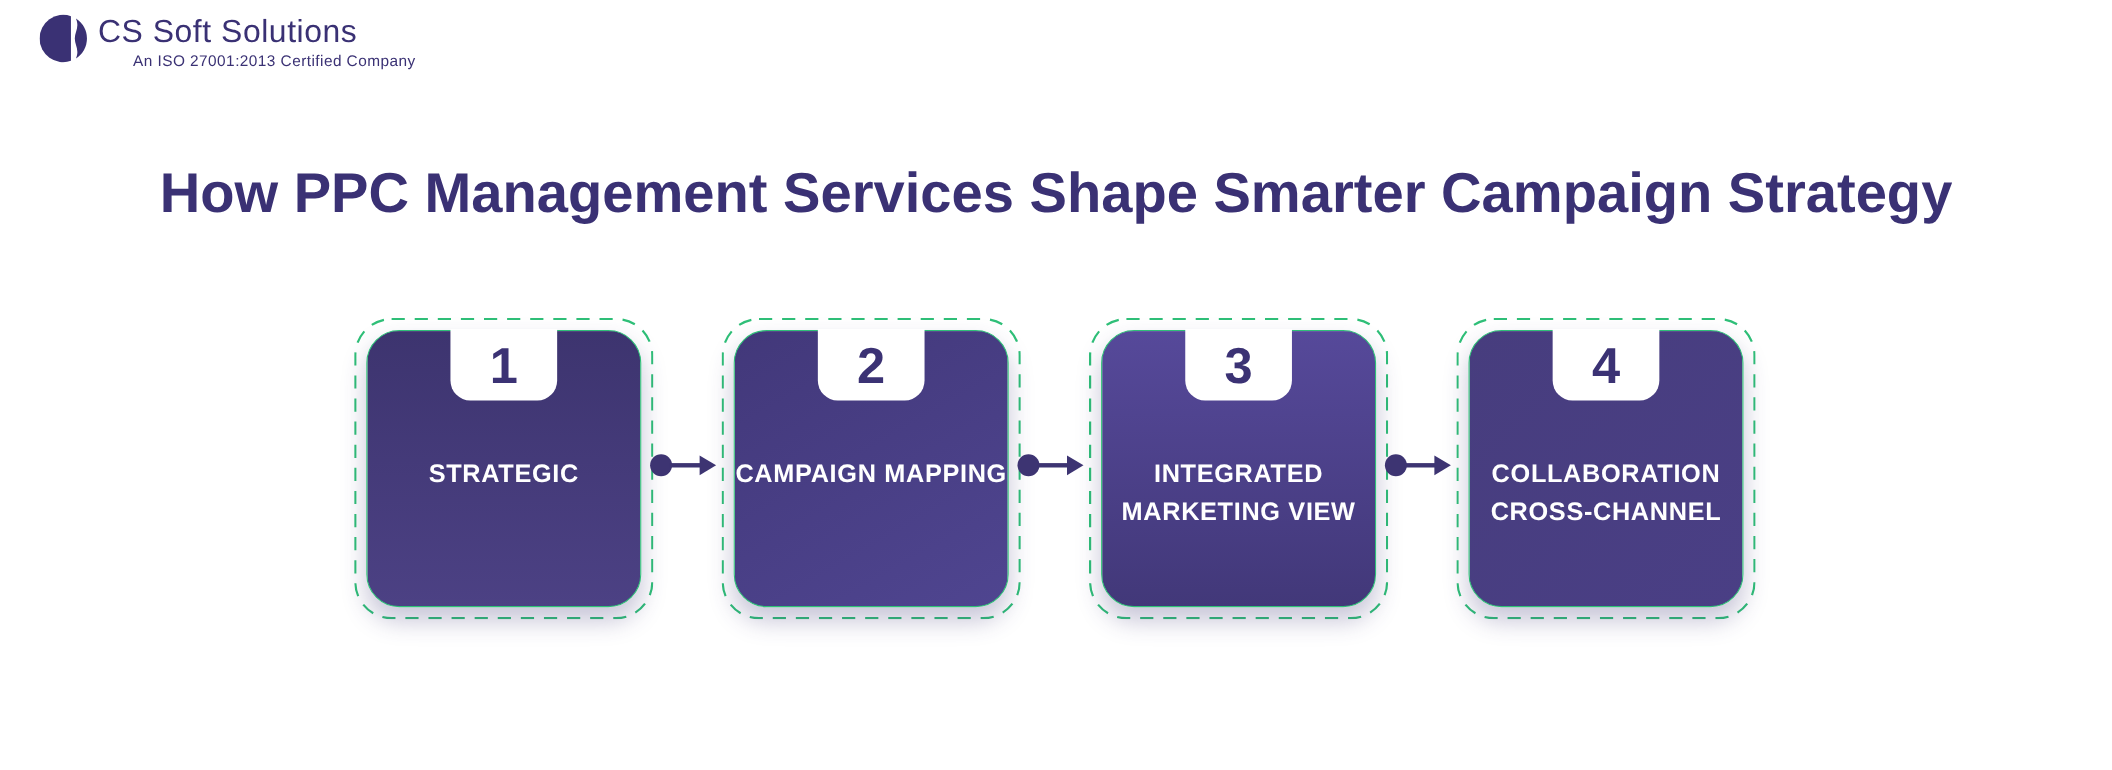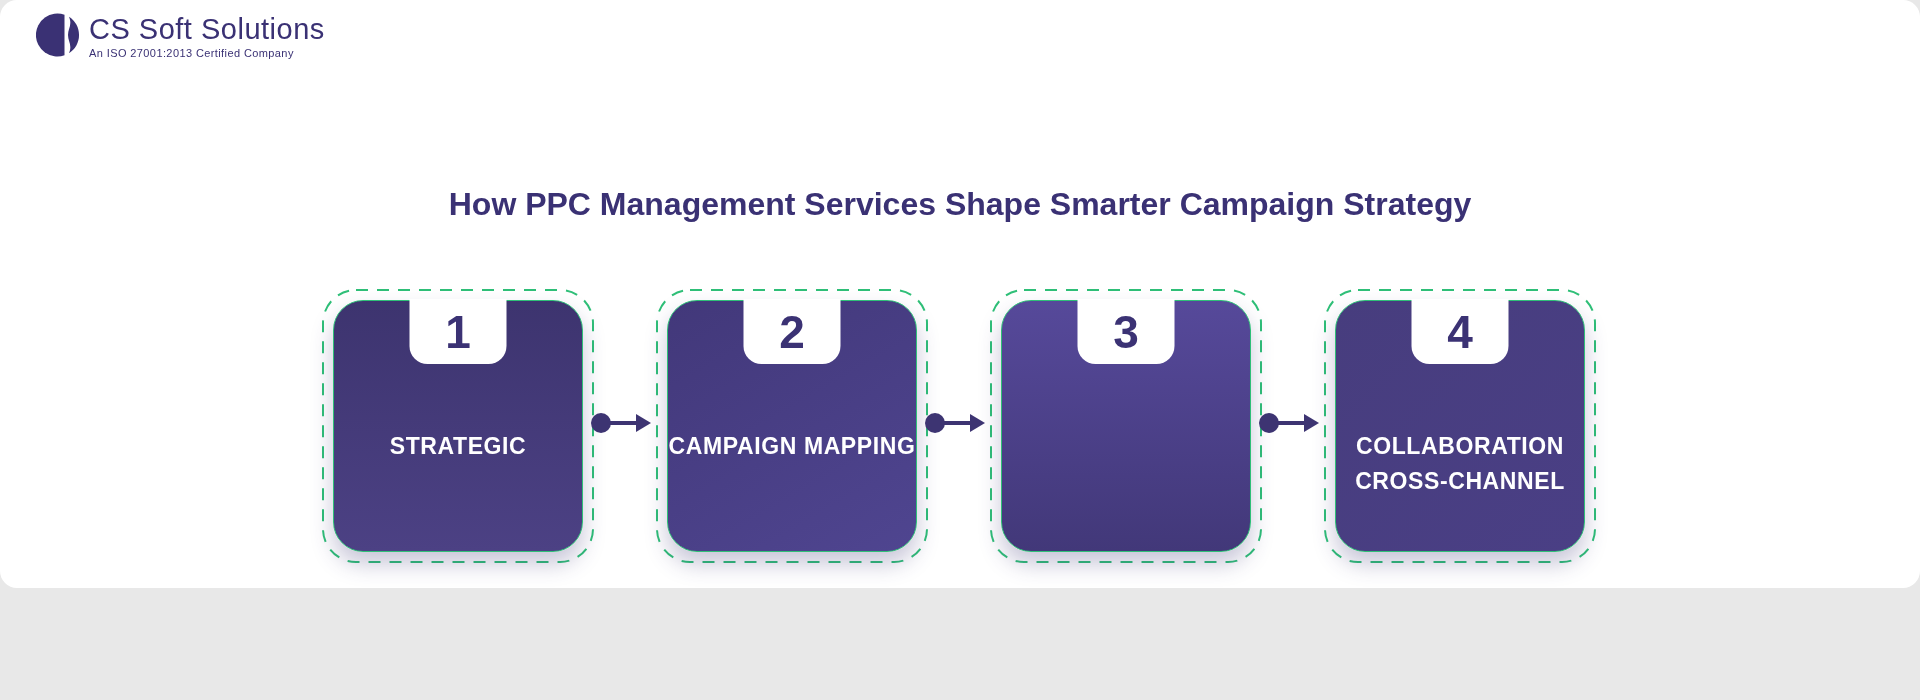--- a/index.html
+++ b/index.html
@@ -6,50 +6,50 @@
     --bg:#ffffff;
     --brand:#3a3174;
     --green:#2fbf78;
     --connector:#3d3472;
     --number:#3b3274;
     --label:#ffffff;
   }
   *{margin:0;padding:0;box-sizing:border-box;}
   body{font-family:"Liberation Sans", sans-serif;background:#e8e8e8;}
   .canvas{
-    position:relative;width:1920px;height:588px;background:var(--bg);overflow:hidden;border-radius:17px;
+    position:relative;width:1920px;height:700px;background:var(--bg);overflow:hidden;
   }
   
   .logo{position:absolute;left:36px;top:13px;display:flex;align-items:flex-start;gap:9px;}
   .logo-icon{width:44px;height:44px;flex:0 0 auto;}
   .logo-name{font-size:29px;font-weight:500;color:var(--brand);letter-spacing:0.5px;line-height:32px;}
-  .logo-tagline{font-size:11px;font-weight:400;color:var(--brand);letter-spacing:0.4px;margin-top:2px;}
+  .logo-tagline{font-size:14px;font-weight:400;color:var(--brand);letter-spacing:0.4px;margin-top:2px;margin-left:32px;}
   
   .page-title{
     position:absolute;top:146px;left:0;width:100%;text-align:center;
-    font-size:32px;font-weight:700;color:var(--brand);letter-spacing:0px;margin-top:40px;
+    font-size:51px;font-weight:700;color:var(--brand);letter-spacing:0px;
   }
   
   .steps-row{position:absolute;left:322px;top:289px;display:flex;gap:62px;}
   .step-card{position:relative;width:272px;height:274px;}
   .dash-svg{position:absolute;inset:0;width:100%;height:100%;}
   .square{
     position:absolute;inset:11px;border-radius:30px;
     border:1.5px solid var(--green);
     box-shadow:0 12px 22px rgba(59,50,116,0.28);
   }
   .notch{
     position:absolute;top:-2px;left:50%;transform:translateX(-50%);
     width:97px;height:65px;background:#ffffff;
     border-radius:0 0 18px 18px;
     display:flex;align-items:center;justify-content:center;
   }
   .step-number{font-size:46px;font-weight:700;color:var(--number);line-height:1;}
   .step-label{
-    position:absolute;top:128px;left:0;right:0;text-align:center;
+    position:absolute;top:112px;left:0;right:0;text-align:center;
     color:var(--label);font-size:23px;font-weight:700;letter-spacing:0.6px;line-height:35px;
   }
   .step-label span{display:block;}
   
   .connector{position:absolute;top:124px;display:flex;align-items:center;width:63px;height:20px;}
   .conn-dot{width:20px;height:20px;border-radius:50%;background:var(--connector);flex:0 0 auto;}
   .conn-line{width:28px;height:3.5px;background:var(--connector);margin-left:-2px;flex:0 0 auto;}
   .conn-arrow{
     width:0;height:0;flex:0 0 auto;
     border-top:9.5px solid transparent;border-bottom:9.5px solid transparent;
@@ -109,20 +109,22 @@
 
     <div class="step-card">
       <svg class="dash-svg" viewBox="0 0 272 274">
         <rect x="1" y="1" width="270" height="272" rx="33" fill="none" stroke="#2fbf78" stroke-width="2" stroke-dasharray="12 9"></rect>
       </svg>
       <div class="square" style="background: linear-gradient(rgb(86, 73, 154), rgb(66, 56, 121));">
         <div class="notch" style="background: rgb(255, 255, 255);">
           <div class="step-number">3</div>
         </div>
         <div class="step-label">
+          <span>INTEGRATED</span>
+          <span>MARKETING VIEW</span>
         </div>
       </div>
     </div>
 
     <div class="step-card">
       <svg class="dash-svg" viewBox="0 0 272 274">
         <rect x="1" y="1" width="270" height="272" rx="33" fill="none" stroke="#2fbf78" stroke-width="2" stroke-dasharray="12 9"></rect>
       </svg>
       <div class="square" style="background: linear-gradient(135deg, rgb(71, 61, 126), rgb(74, 63, 133));">
         <div class="notch" style="background: rgb(255, 255, 255);">

